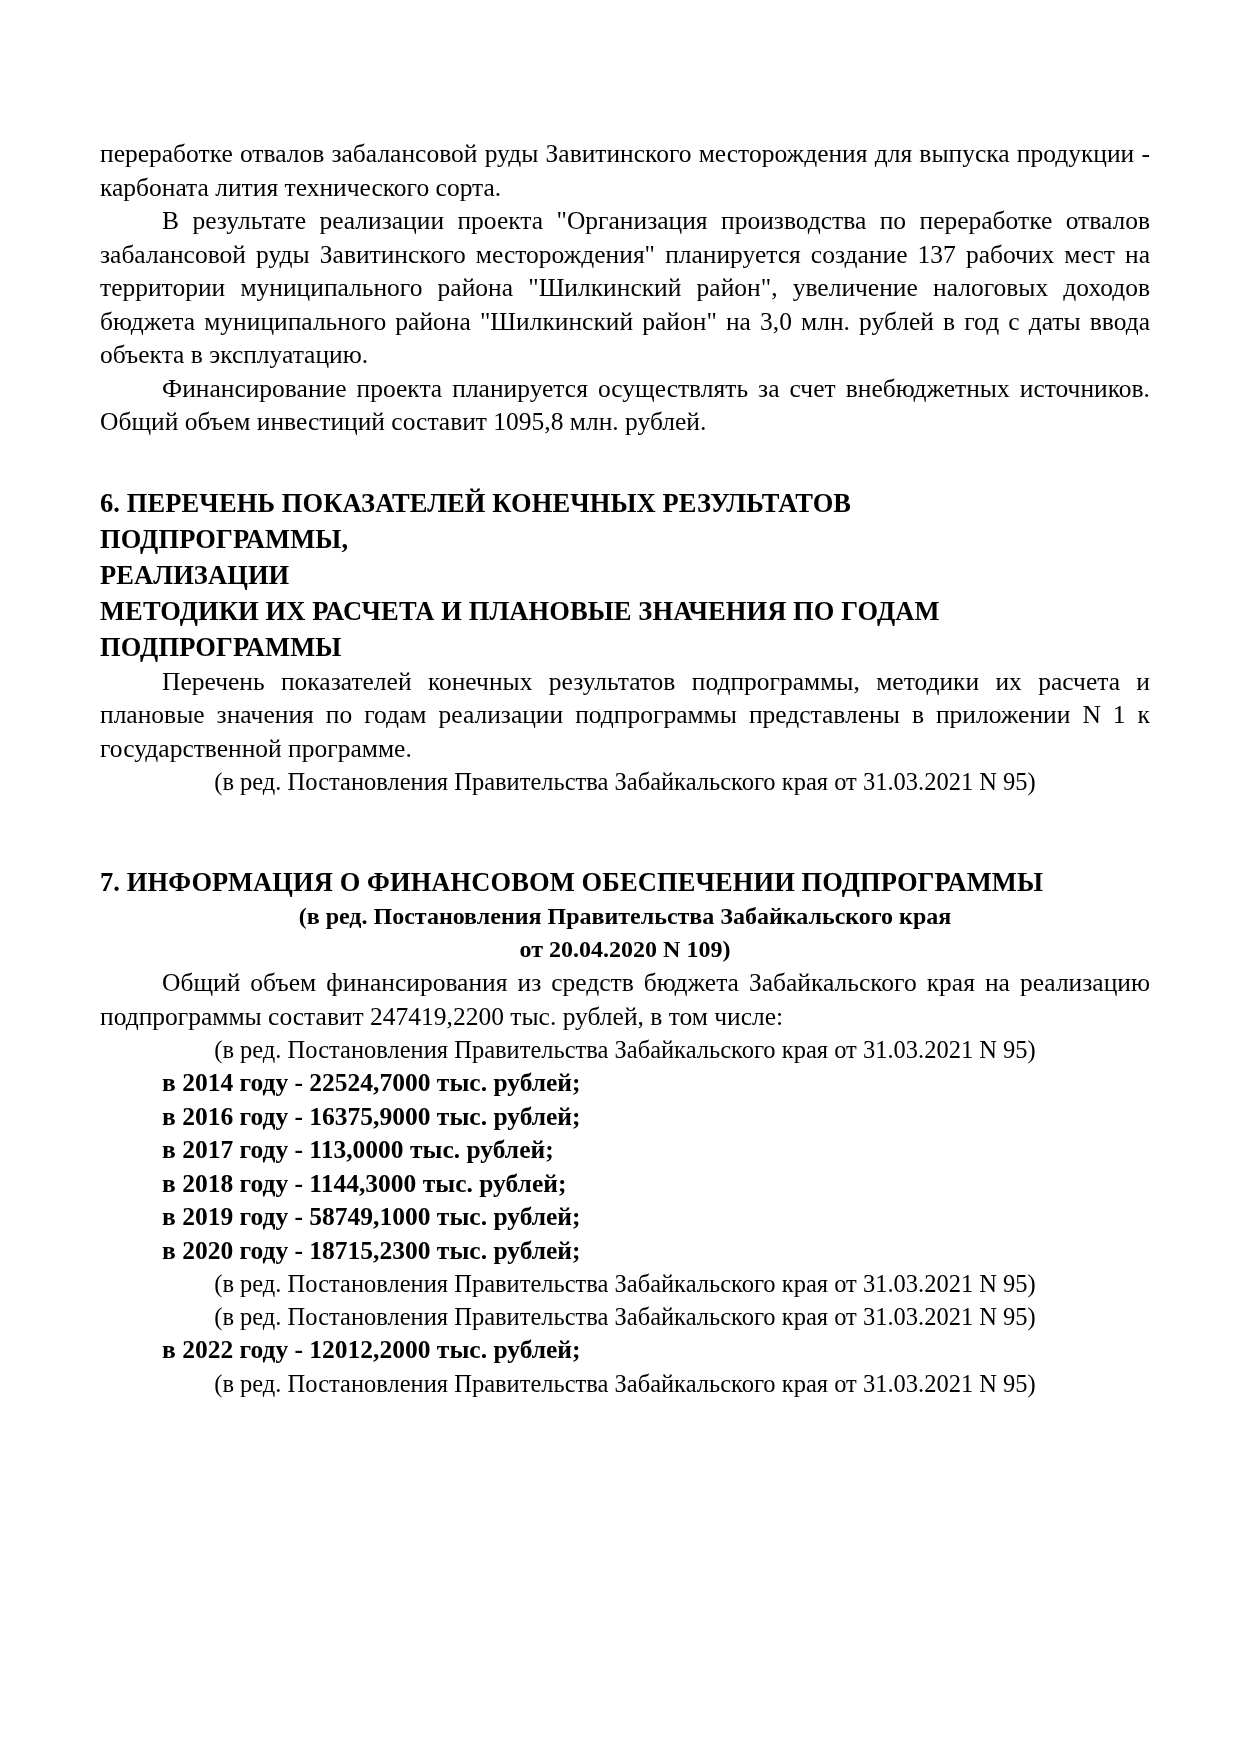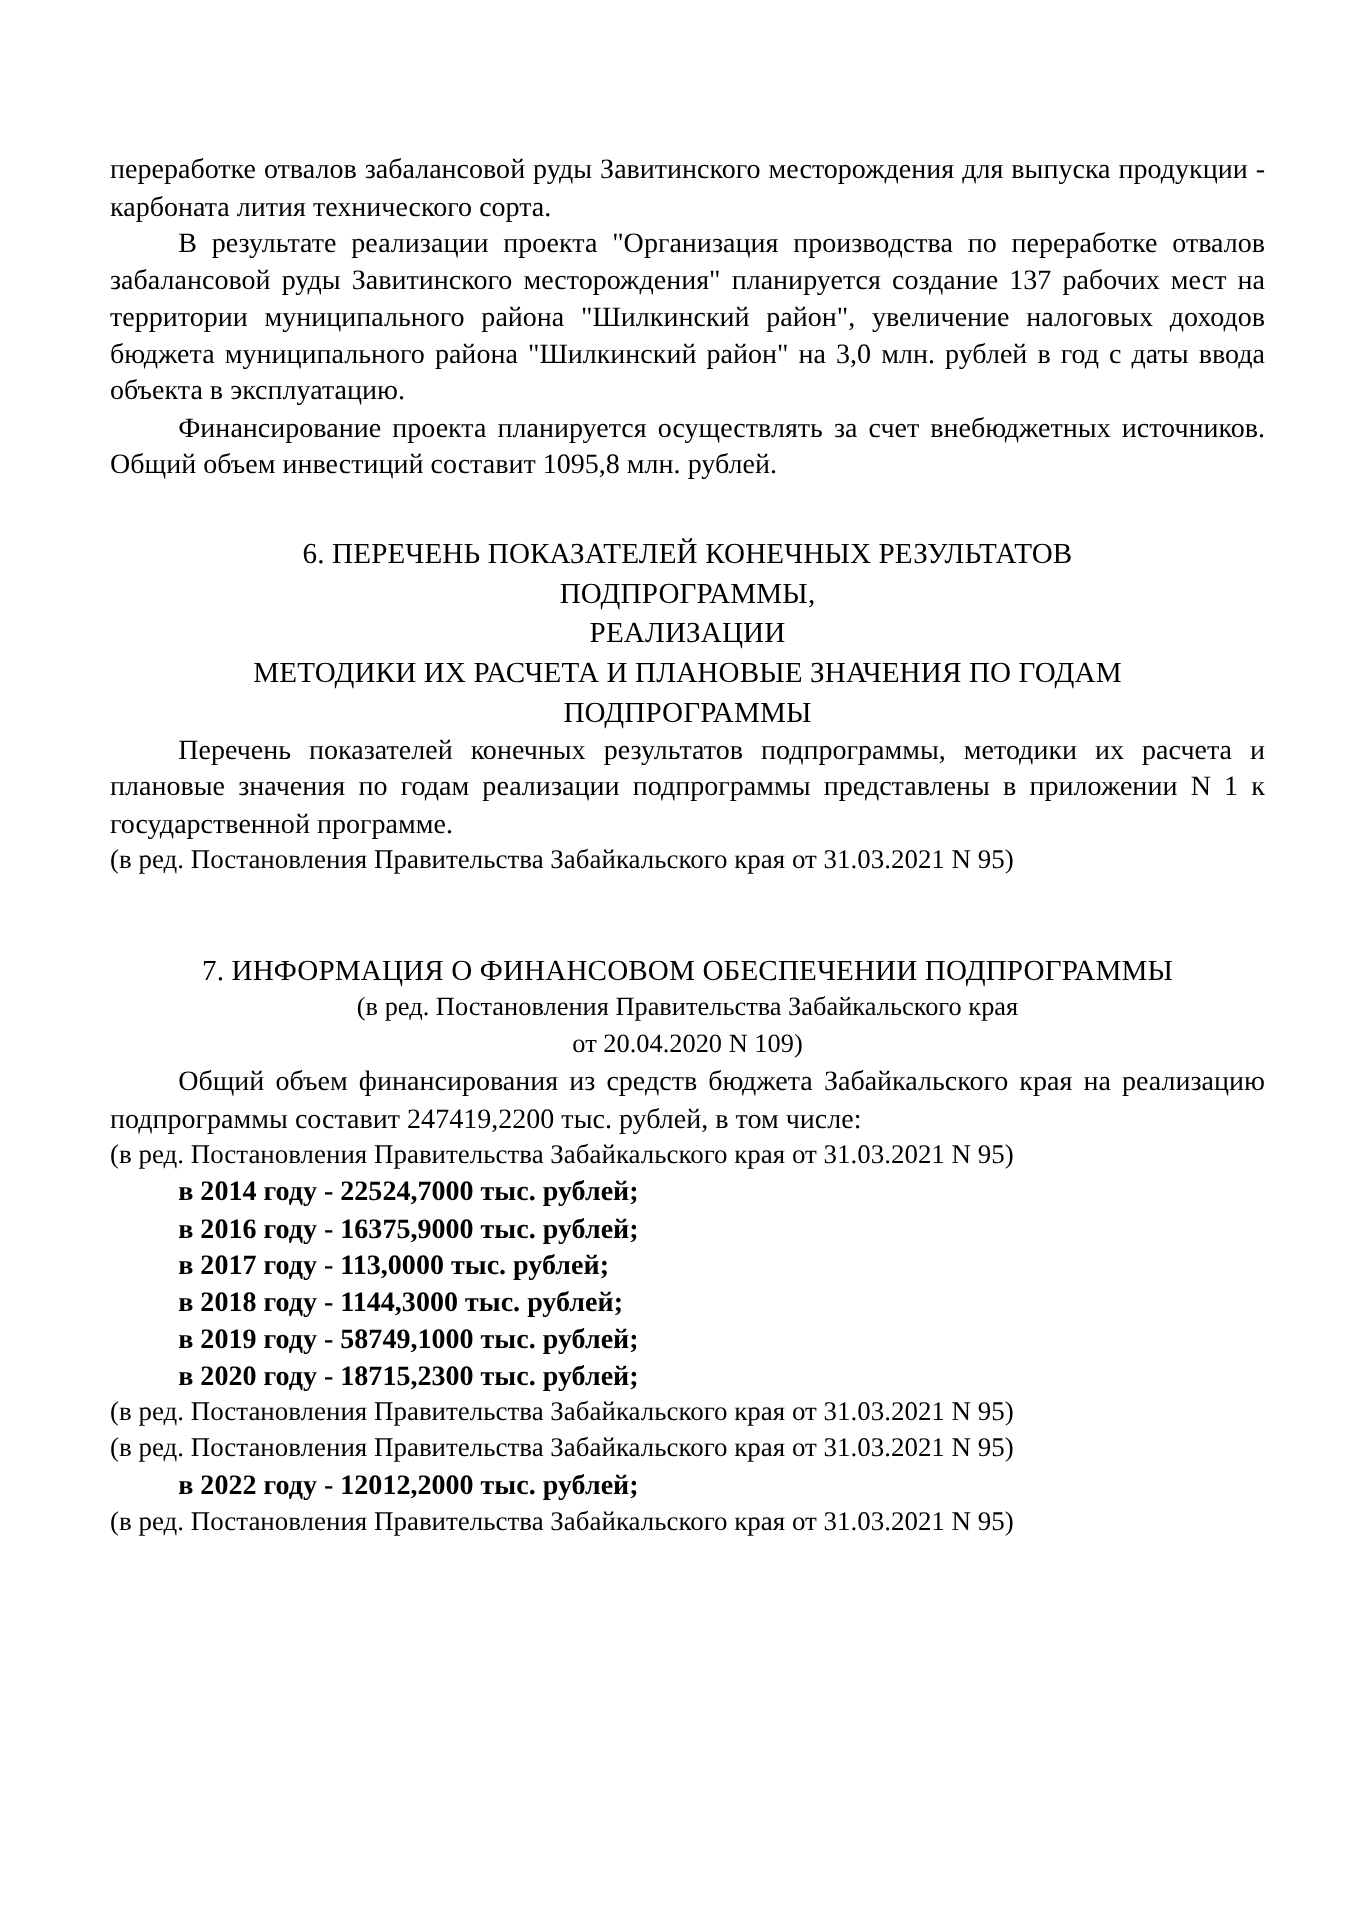--- a/index.html
+++ b/index.html
@@ -40,41 +40,41 @@
   }
   p.indent {
     text-indent: 62px;
   }
   .gap-para { margin-top: 33px; }
 
   
   .heading {
     margin: 0;
     font-size: 26.5px;
-    font-weight: normal;
+    font-weight: bold;
     line-height: 36px;
-    text-align: center;
+    text-align: left;
     letter-spacing: 0.1px;
   }
   .heading-block { margin-top: 46px; }
   .heading-7 { margin-top: 66px; }
   .heading-sub {
     margin: 0;
     font-size: 24px;
     line-height: 33px;
     text-align: center;
-    font-weight: normal;
+    font-weight: bold;
   }
 
   
   p.ed-note {
     margin: 0;
     font-size: 24.5px;
     line-height: 33px;
-    text-align: left;
+    text-align: center;
     text-indent: 0;
   }
 
   
   p.year-item {
     margin: 0;
     font-size: 25.5px;
     line-height: 33.5px;
     text-align: left;
     text-indent: 62px;

